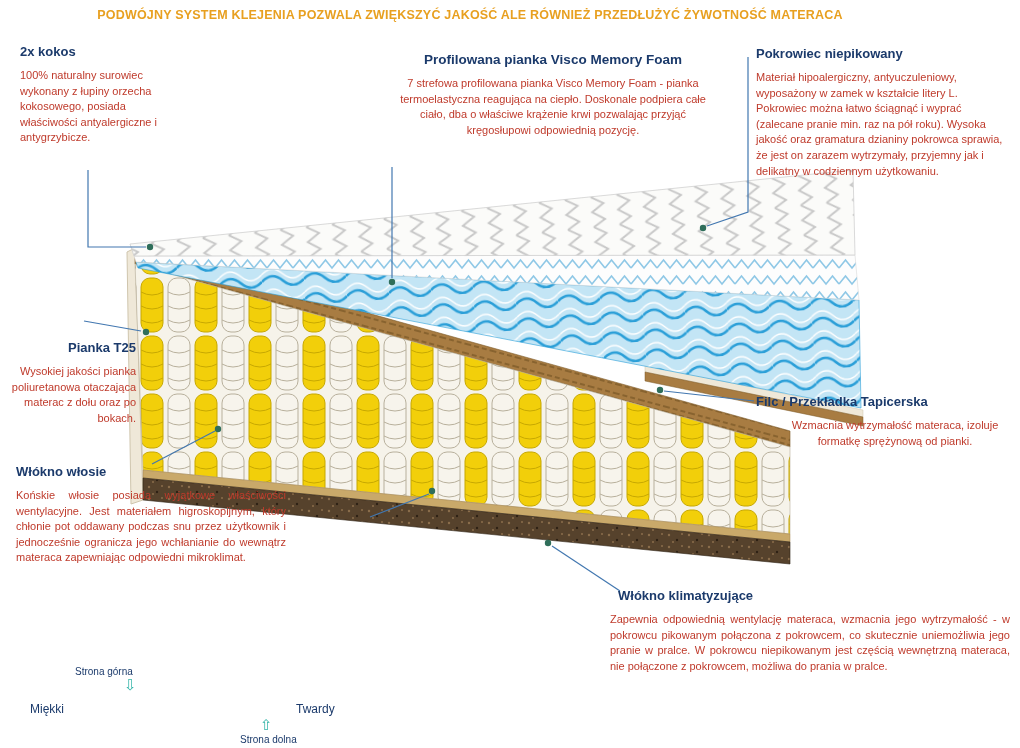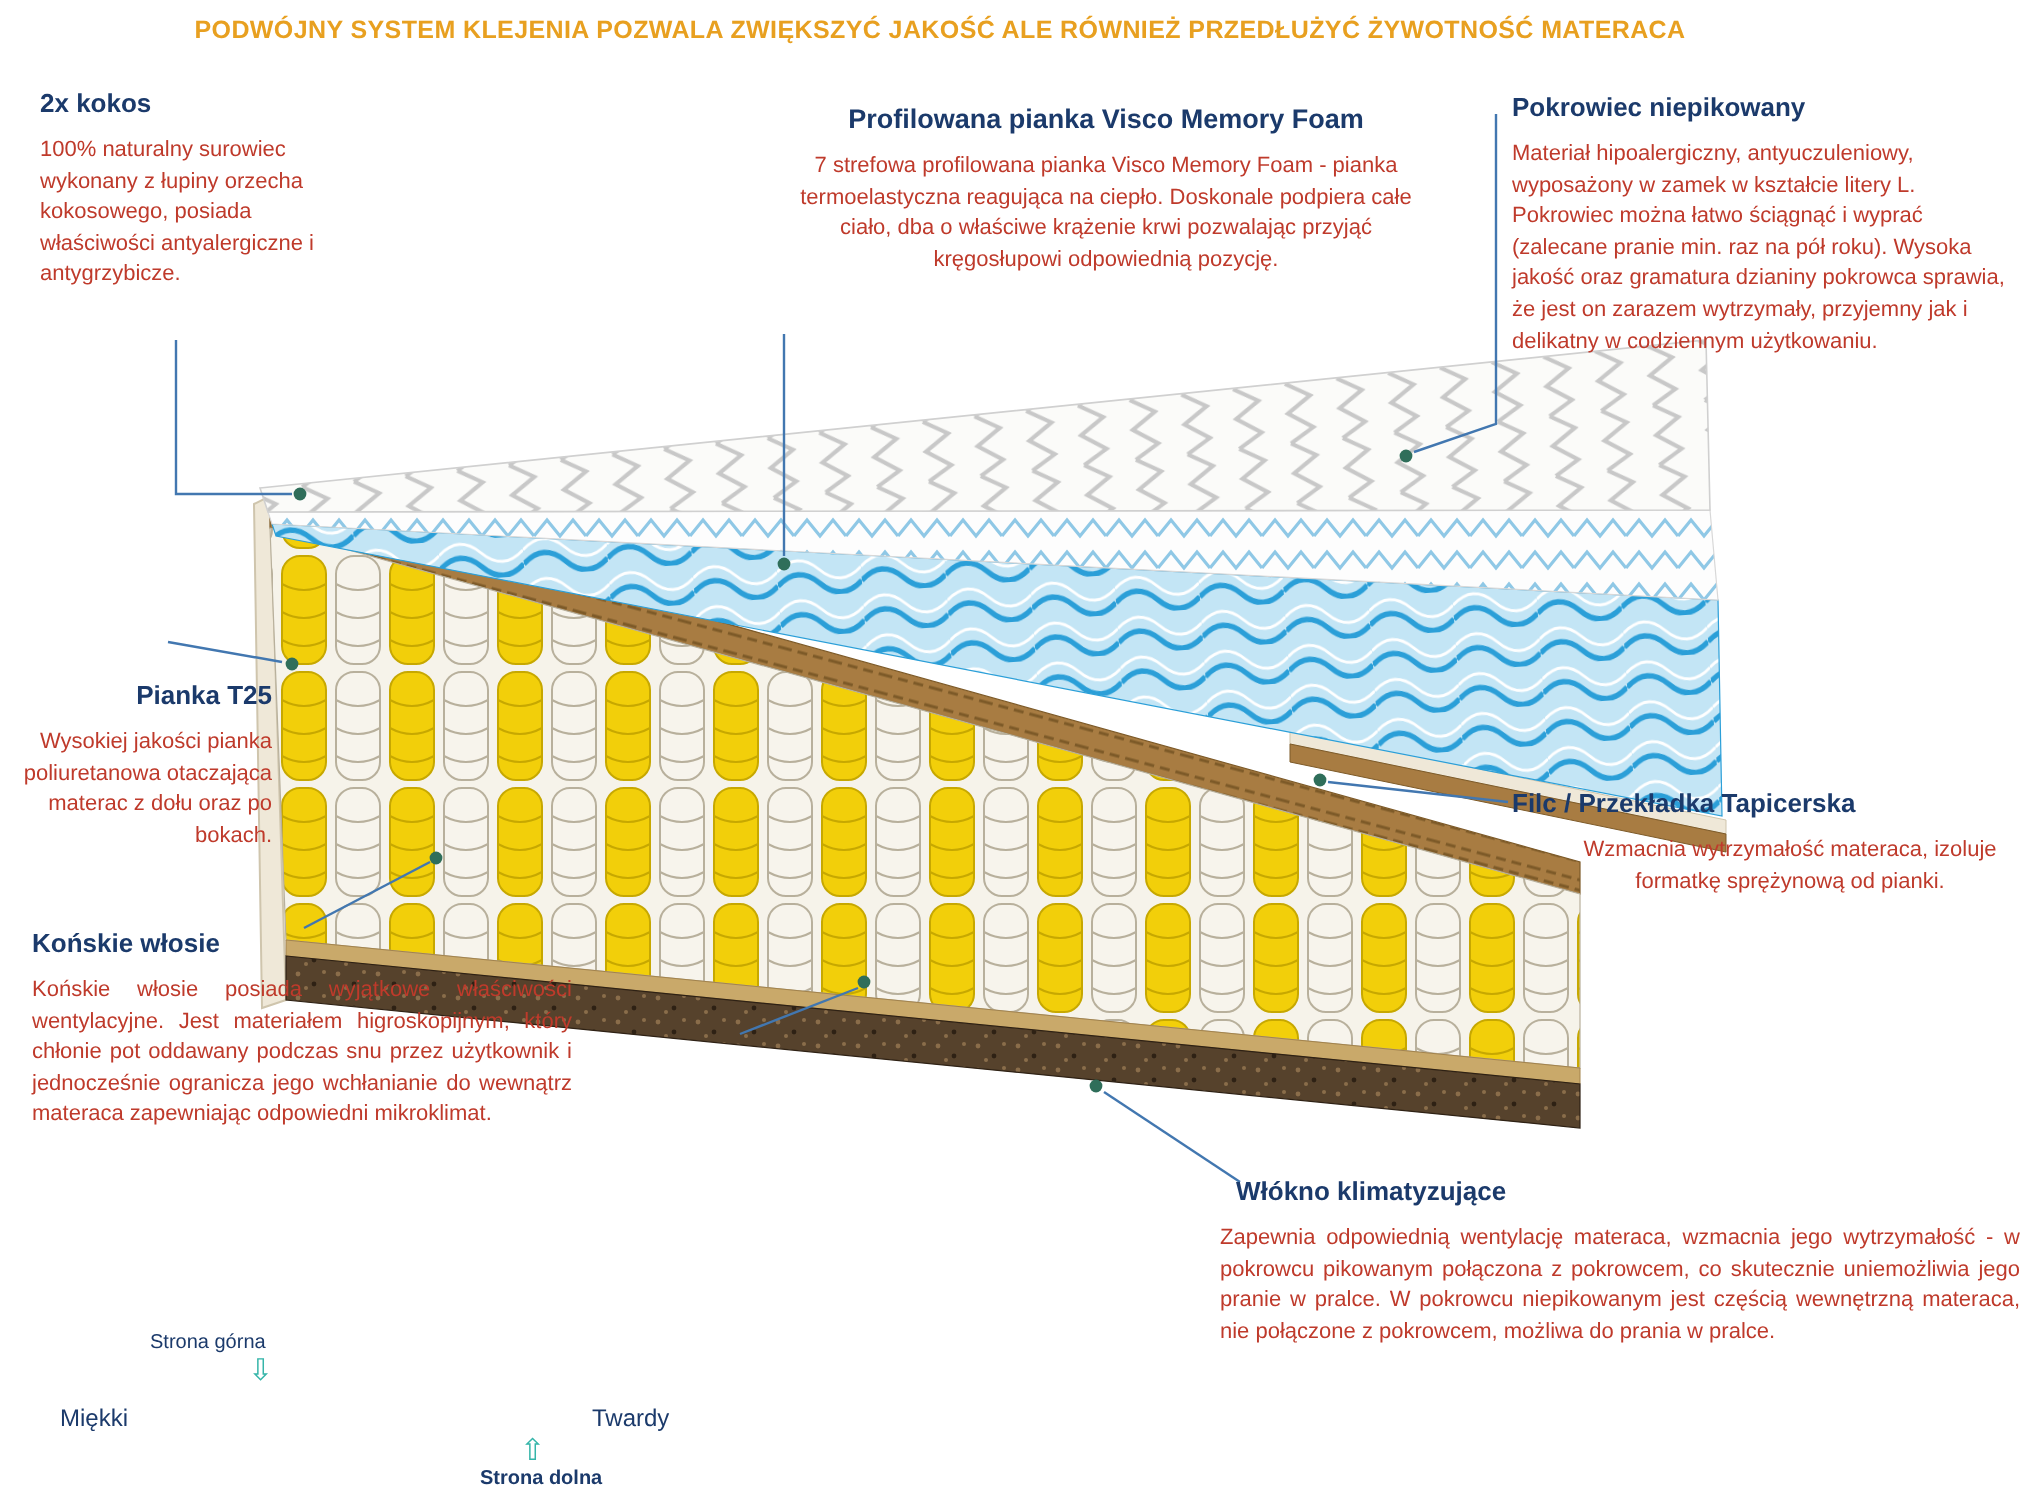--- a/index.html
+++ b/index.html
@@ -131,21 +131,21 @@
     <h3>Pokrowiec niepikowany</h3>
     <p>Materiał hipoalergiczny, antyuczuleniowy, wyposażony w zamek w kształcie litery L. Pokrowiec można łatwo ściągnąć i wyprać (zalecane pranie min.  raz na pół roku). Wysoka jakość oraz gramatura dzianiny pokrowca sprawia, że jest on zarazem wytrzymały, przyjemny jak i delikatny w codziennym użytkowaniu.</p>
   </div>
 
   <div class="blk blk-pianka">
     <h3>Pianka T25</h3>
     <p>Wysokiej jakości pianka poliuretanowa otaczająca materac z dołu oraz po bokach.</p>
   </div>
 
   <div class="blk blk-konskie">
-    <h3>Końskie włosie</h3>
+    <h3>Włókno włosie</h3>
     <p>Końskie włosie posiada wyjątkowe właściwości wentylacyjne. Jest materiałem higroskopijnym, który chłonie pot oddawany podczas snu przez użytkownik i jednocześnie ogranicza jego wchłanianie do wewnątrz materaca zapewniając odpowiedni mikroklimat.</p>
   </div>
 
   <div class="blk blk-sprezyny">
   </div>
 
   <div class="blk blk-filc">
     <h3>Filc / Przekładka Tapicerska</h3>
     <p>Wzmacnia wytrzymałość materaca, izoluje formatkę sprężynową od pianki.</p>
   </div>
@@ -156,16 +156,16 @@
   </div>
 
   <div class="scale-wrap">
     <div class="scale-label" style="left:75px;top:666px;">Strona górna</div>
     <div class="arrow" style="left:124px;top:678px;">⇩</div>
 
     <div class="scale-side" style="left:30px;top:702px;">Miękki</div>
     <div class="scale-side" style="left:296px;top:702px;">Twardy</div>
 
     <div class="arrow" style="left:260px;top:718px;">⇧</div>
-    <div class="scale-label" style="left:240px;top:734px;font-weight:bold;">Strona dolna</div>
+    <div class="scale-label" style="left:240px;top:734px;">Strona dolna</div>
   </div>
 
 </div>
 
 </body></html>

